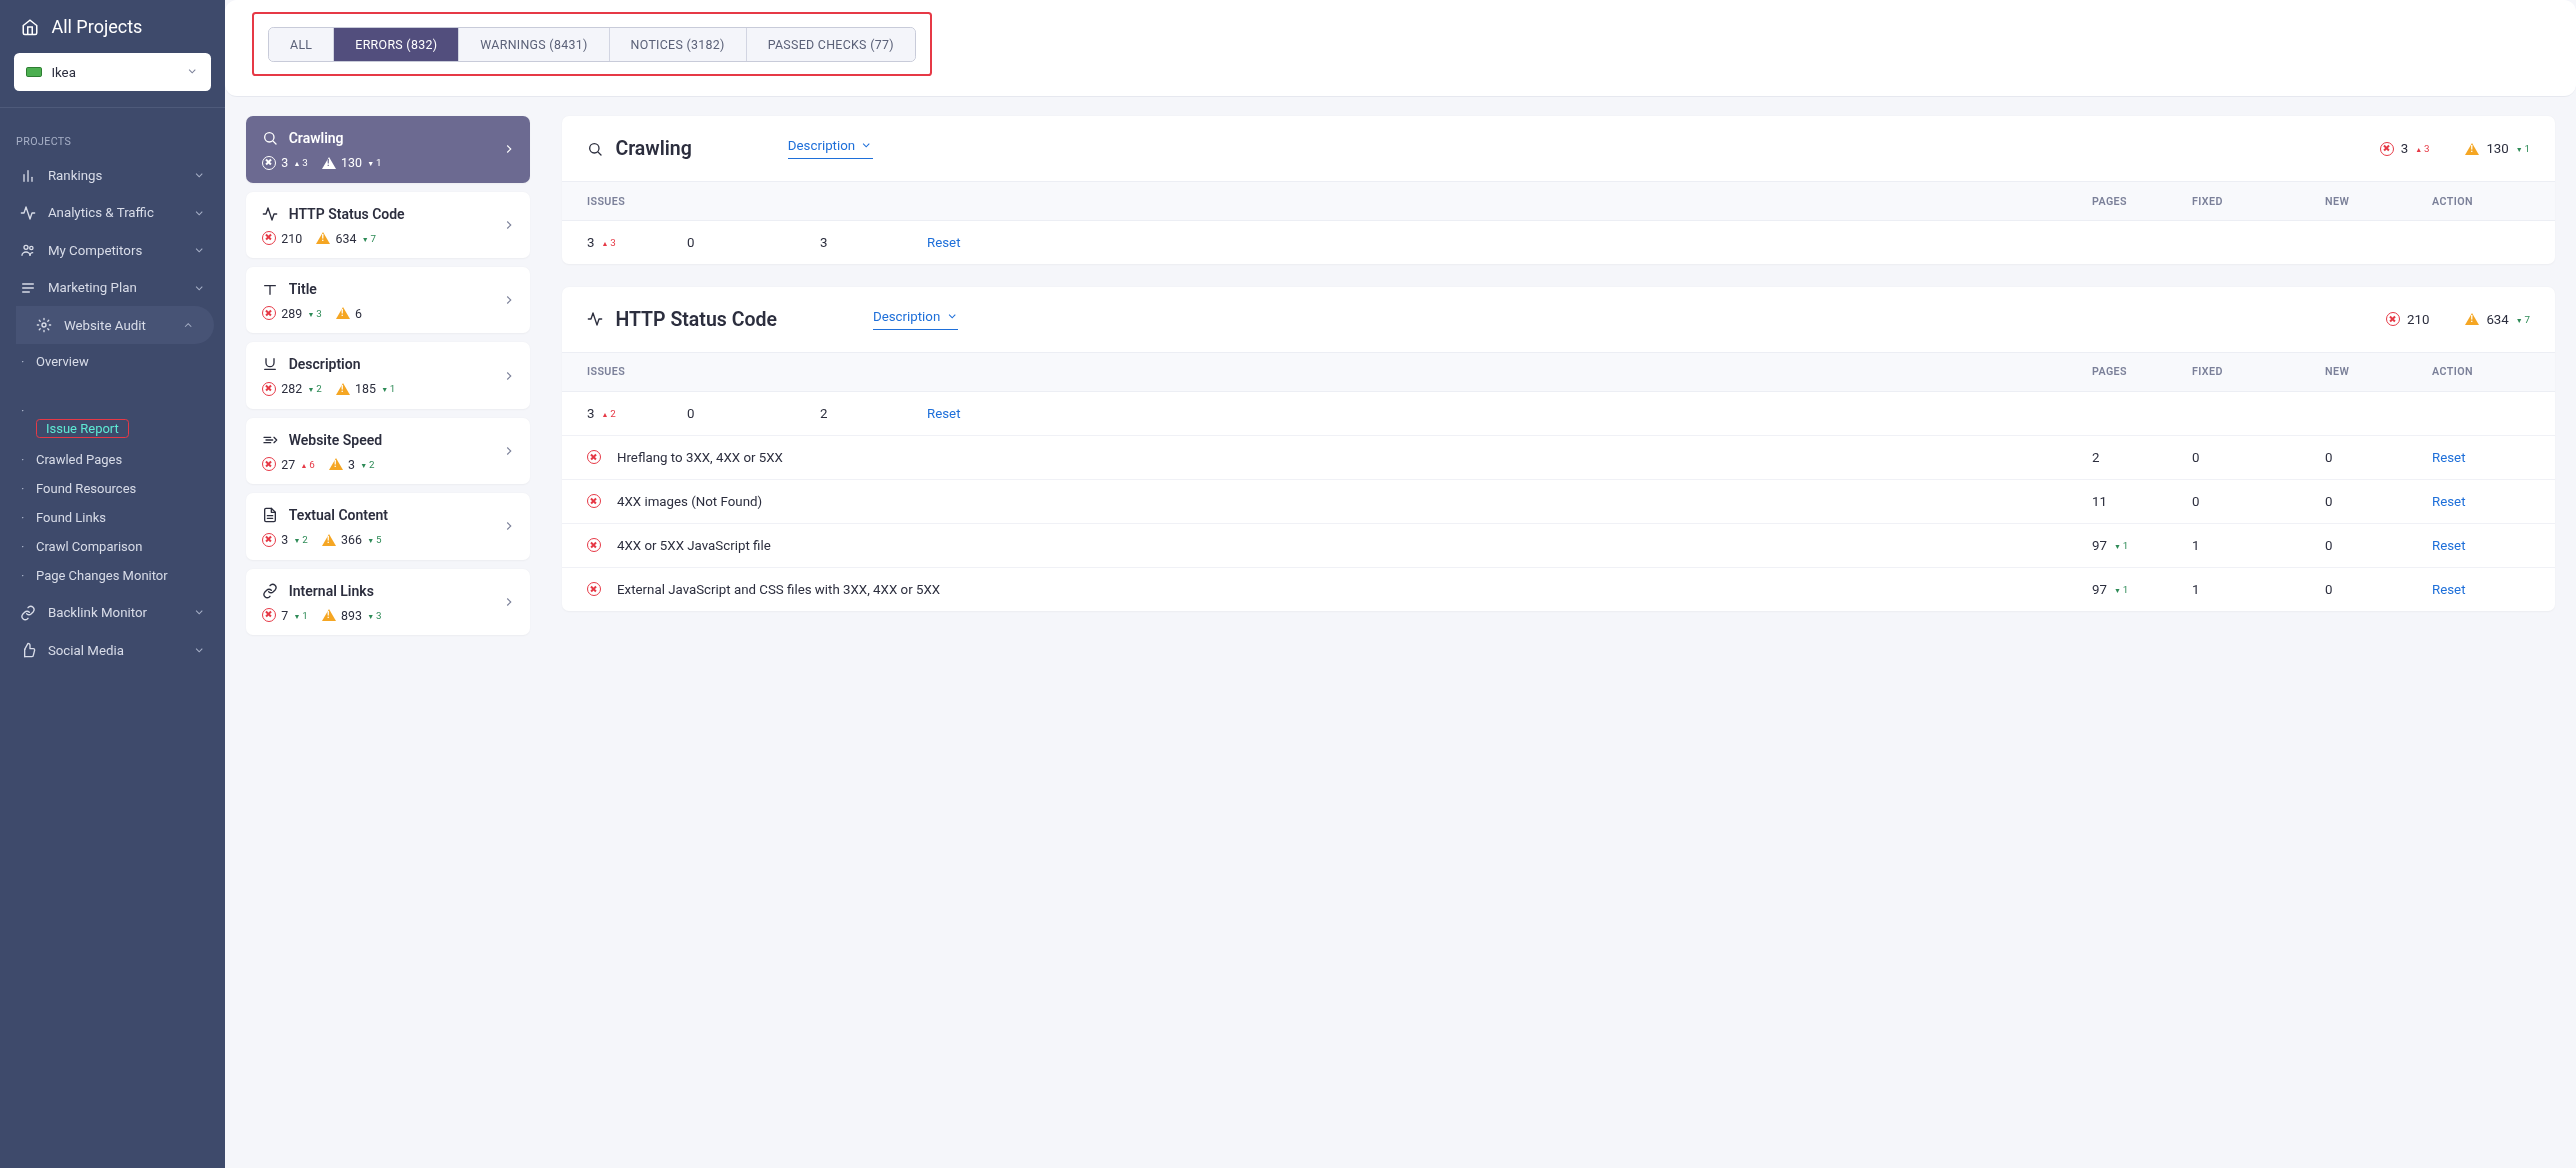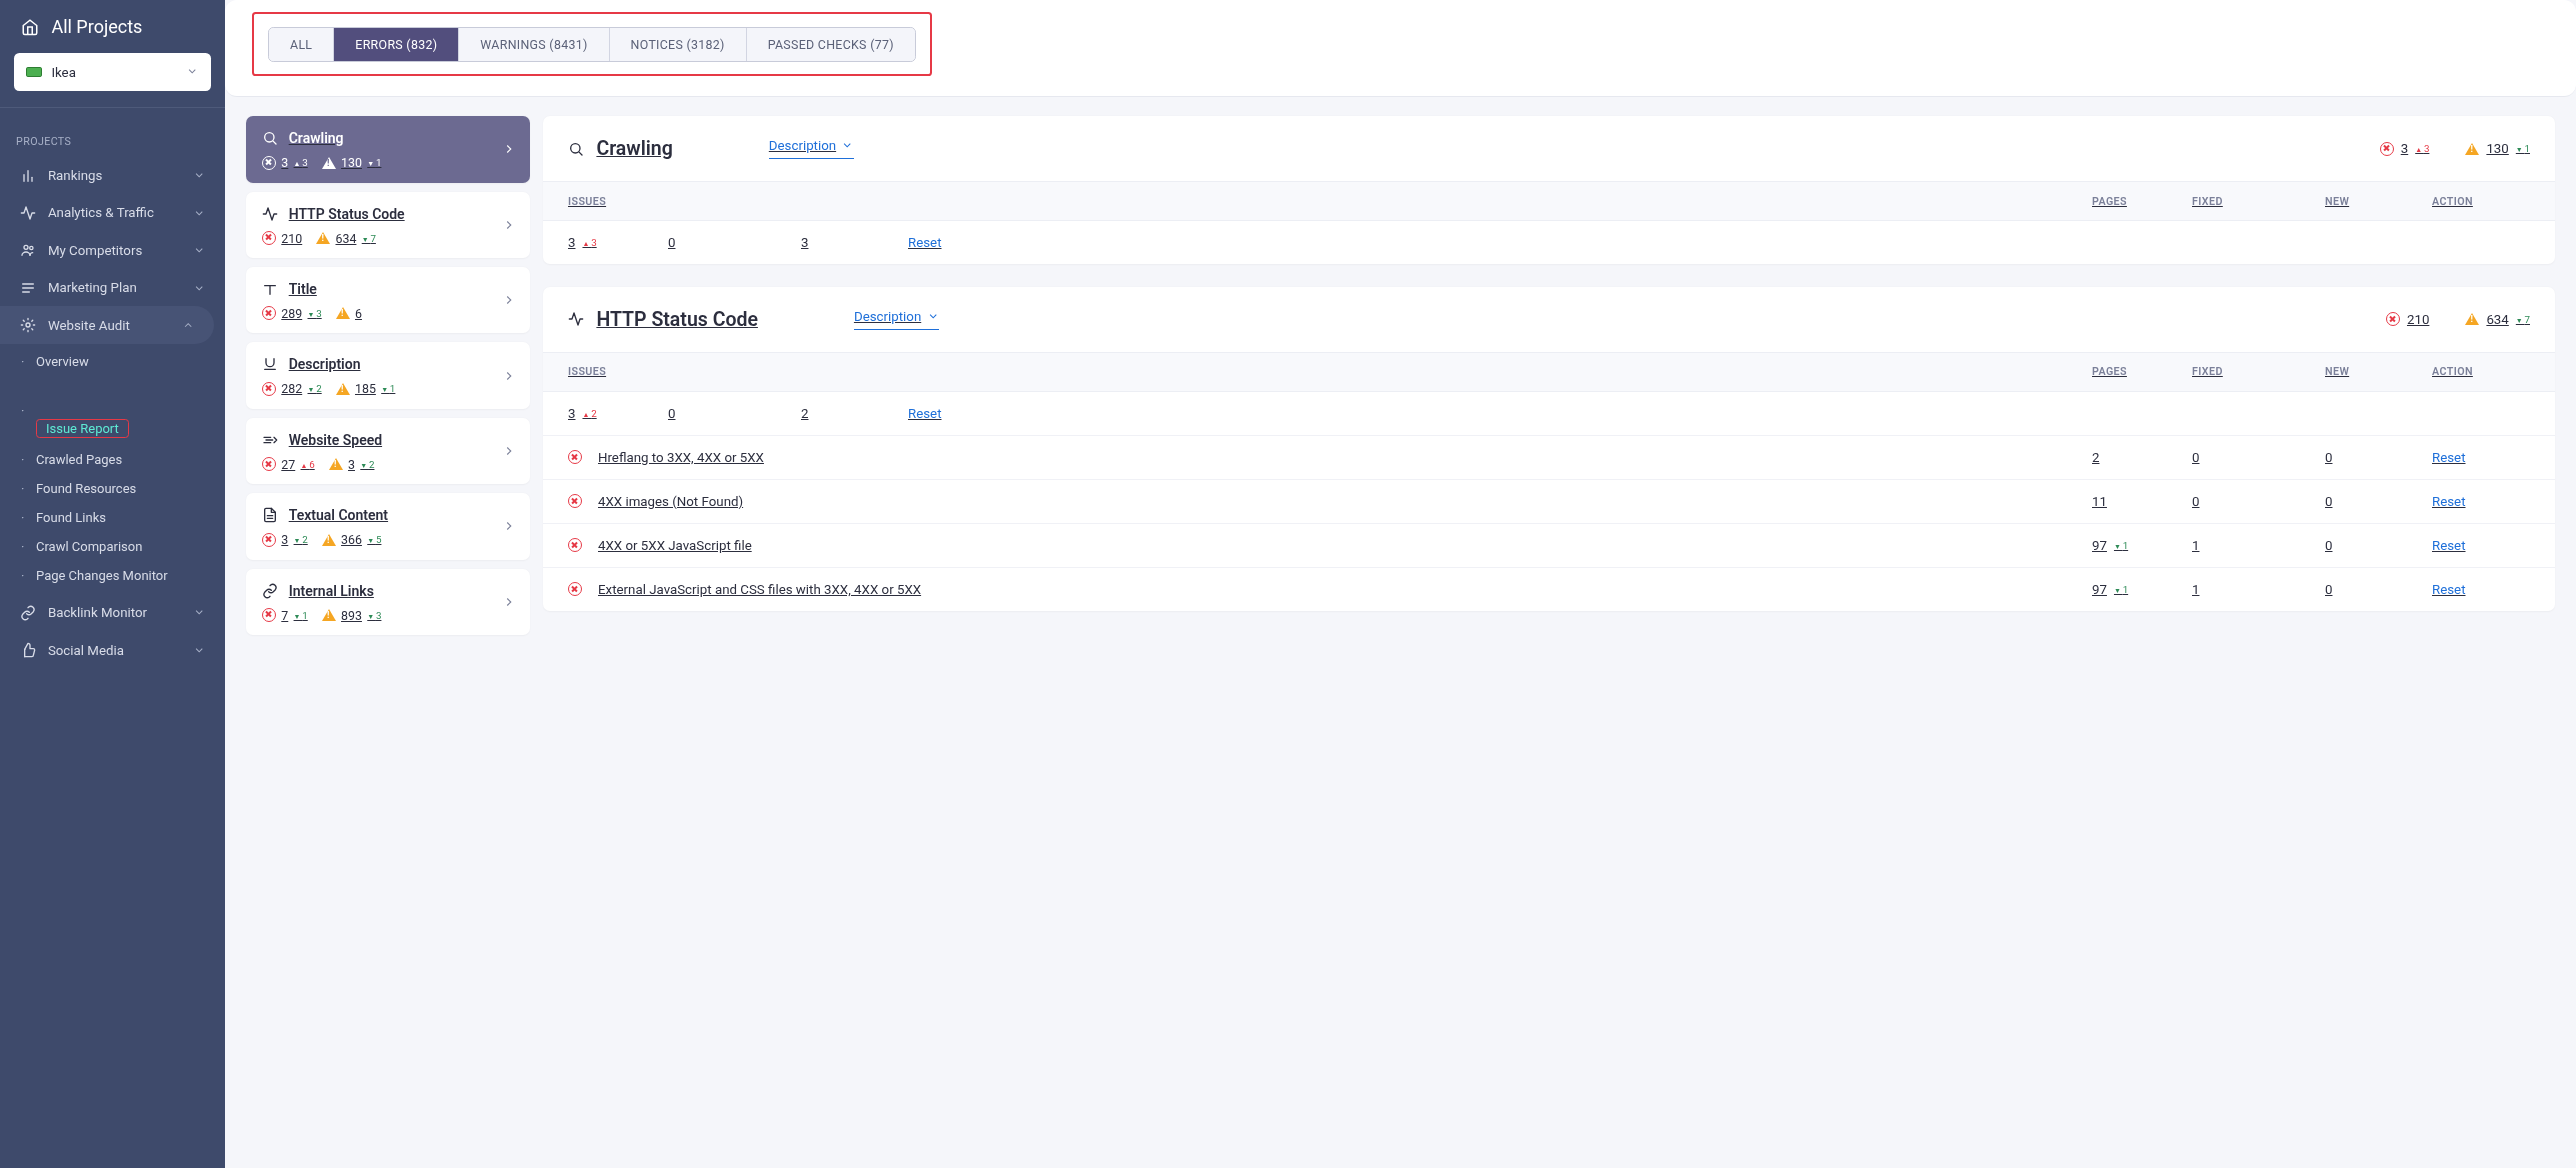--- a/index.html
+++ b/index.html
@@ -7,33 +7,33 @@
 .app { display: flex; min-height: 100vh; }
 .sidebar { width: 225px; background: #3e4a6b; color: #d8dce8; flex-shrink: 0; display: flex; flex-direction: column; }
 .all-projects { display: flex; align-items: center; gap: 12.4px; padding: 16px 21px; font-size: 18px; color: #fff; cursor: pointer; }
 .project-select { margin: 0 14px 16px 14px; background: #fff; border-radius: 5.3px; padding: 11.5px 12.4px; display: flex; justify-content: space-between; color: #2c2e3e; cursor: pointer; font-size: 13.3px; }
 .project-select .left { display:flex; align-items:center; gap:9px; }
 .project-badge { width:16px; height:10.7px; background: #4caf50; border-radius:1.8px; border:0.9px solid #2e7d32; display:inline-block;}
 .sidebar-divider { height:0.9px; background: #4e5a7a; margin-bottom: 9px;}
 .sidebar-heading { padding: 18px 16px 9px; font-size: 10.7px; letter-spacing: 0.4px; color: #a7b0c7; }
 .nav-item { display: flex; align-items: center; padding: 10.7px 19.5px; gap: 12.4px; cursor: pointer; font-size: 13.3px; position: relative; }
 .nav-item .chev { margin-left: auto; }
-.nav-item.expanded { background: #475375; border-radius: 0 19.5px 19.5px 0; margin-right: 10.7px; }
+.nav-item.expanded { background: #475375; border-radius: 0 19.5px 19.5px 0; margin-right: 10.7px; margin-left: 16px; }
 .sub-nav { padding: 3.6px 0; }
 .sub-item { display: flex; align-items: center; padding: 7px 18px 7px 36px; font-size: 13px; cursor:pointer; color:#d8dce8; position: relative; }
 .sub-item::before { content: "·"; position: absolute; left: 21px; color:#a7b0c7;}
 .sub-item.active span { border: 1.8px solid #e63946; border-radius: 3.6px; padding: 1px 9px; color:#5eead4;margin-top:36px; }
 .main { flex:1; display:flex; flex-direction: column; min-width:0;}
 .topbar { background:#fff; border-bottom:0.9px solid #e6e8ef; padding: 12.4px 27px 19.5px; border-radius: 12px; }
 .tabs-box { display:inline-flex; border:2.7px solid #e63946; border-radius:3.6px; padding: 12.4px 14px; background:#fff; }
 .tabs-inner { display:flex; border:0.9px solid #c8cbd9; border-radius:5.3px; overflow:hidden; background:#eceef5; }
 .tab { padding: 9px 21px; font-size: 12.4px; letter-spacing:0.3px; color:#5b6178; cursor:pointer; border-right:0.9px solid #d2d5e2; background:#f4f5fa;}
 .tab:last-child{border-right:none;}
 .tab.active { background:#524e7d; color:#fff; }
-.content { flex:1; display:flex; gap: 13px; padding: 19.5px 21px; overflow:auto;text-decoration:underline; }
+.content { flex:1; display:flex; gap: 32px; padding: 19.5px 21px; overflow:auto; }
 .cat-col { width: 284px; flex-shrink:0; display:flex; flex-direction:column; gap:9px; }
 .cat-card { background:#fff; border-radius:7px; padding:14px 16px 12.4px; position:relative; cursor:pointer; box-shadow:0 0.9px 1.8px rgba(0,0,0,0.04);}
 .cat-card.active { background:#6c6a91; color:#fff;}
 .cat-head { display:flex; align-items:center; gap:10.7px; font-size:14px; font-weight:600; margin-bottom:9px;}
 .cat-card .chev-r { position:absolute; right:14px; top:50%; transform:translateY(-50%);}
 .cat-stats { display:flex; align-items:center; gap:14px; font-size:12.4px;}
 .stat { display:flex; align-items:center; gap:5.3px; }
 .ic { display:inline-flex; align-items:center; justify-content:center; }
 .err-circ { width:14px; height:14px; border:1.8px solid #e63946; border-radius:50%; position:relative; }
 .err-circ::before, .err-circ::after { content:""; position:absolute; width:7px; height:1.8px; background:#e63946; top:4.4px; left:1.8px;}

